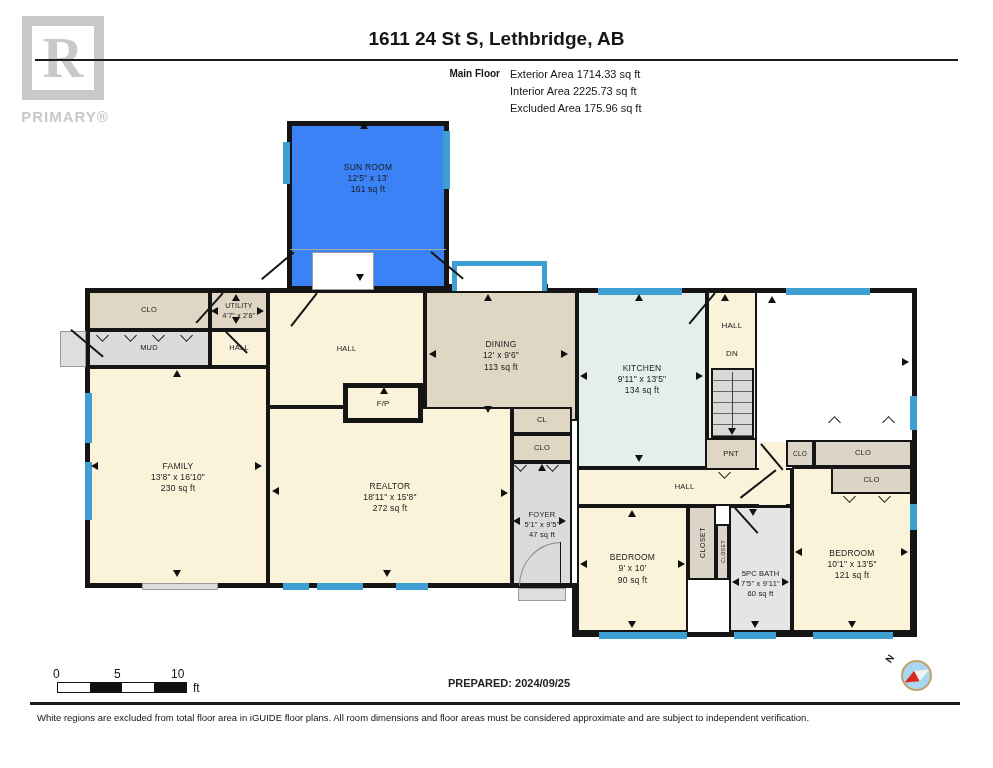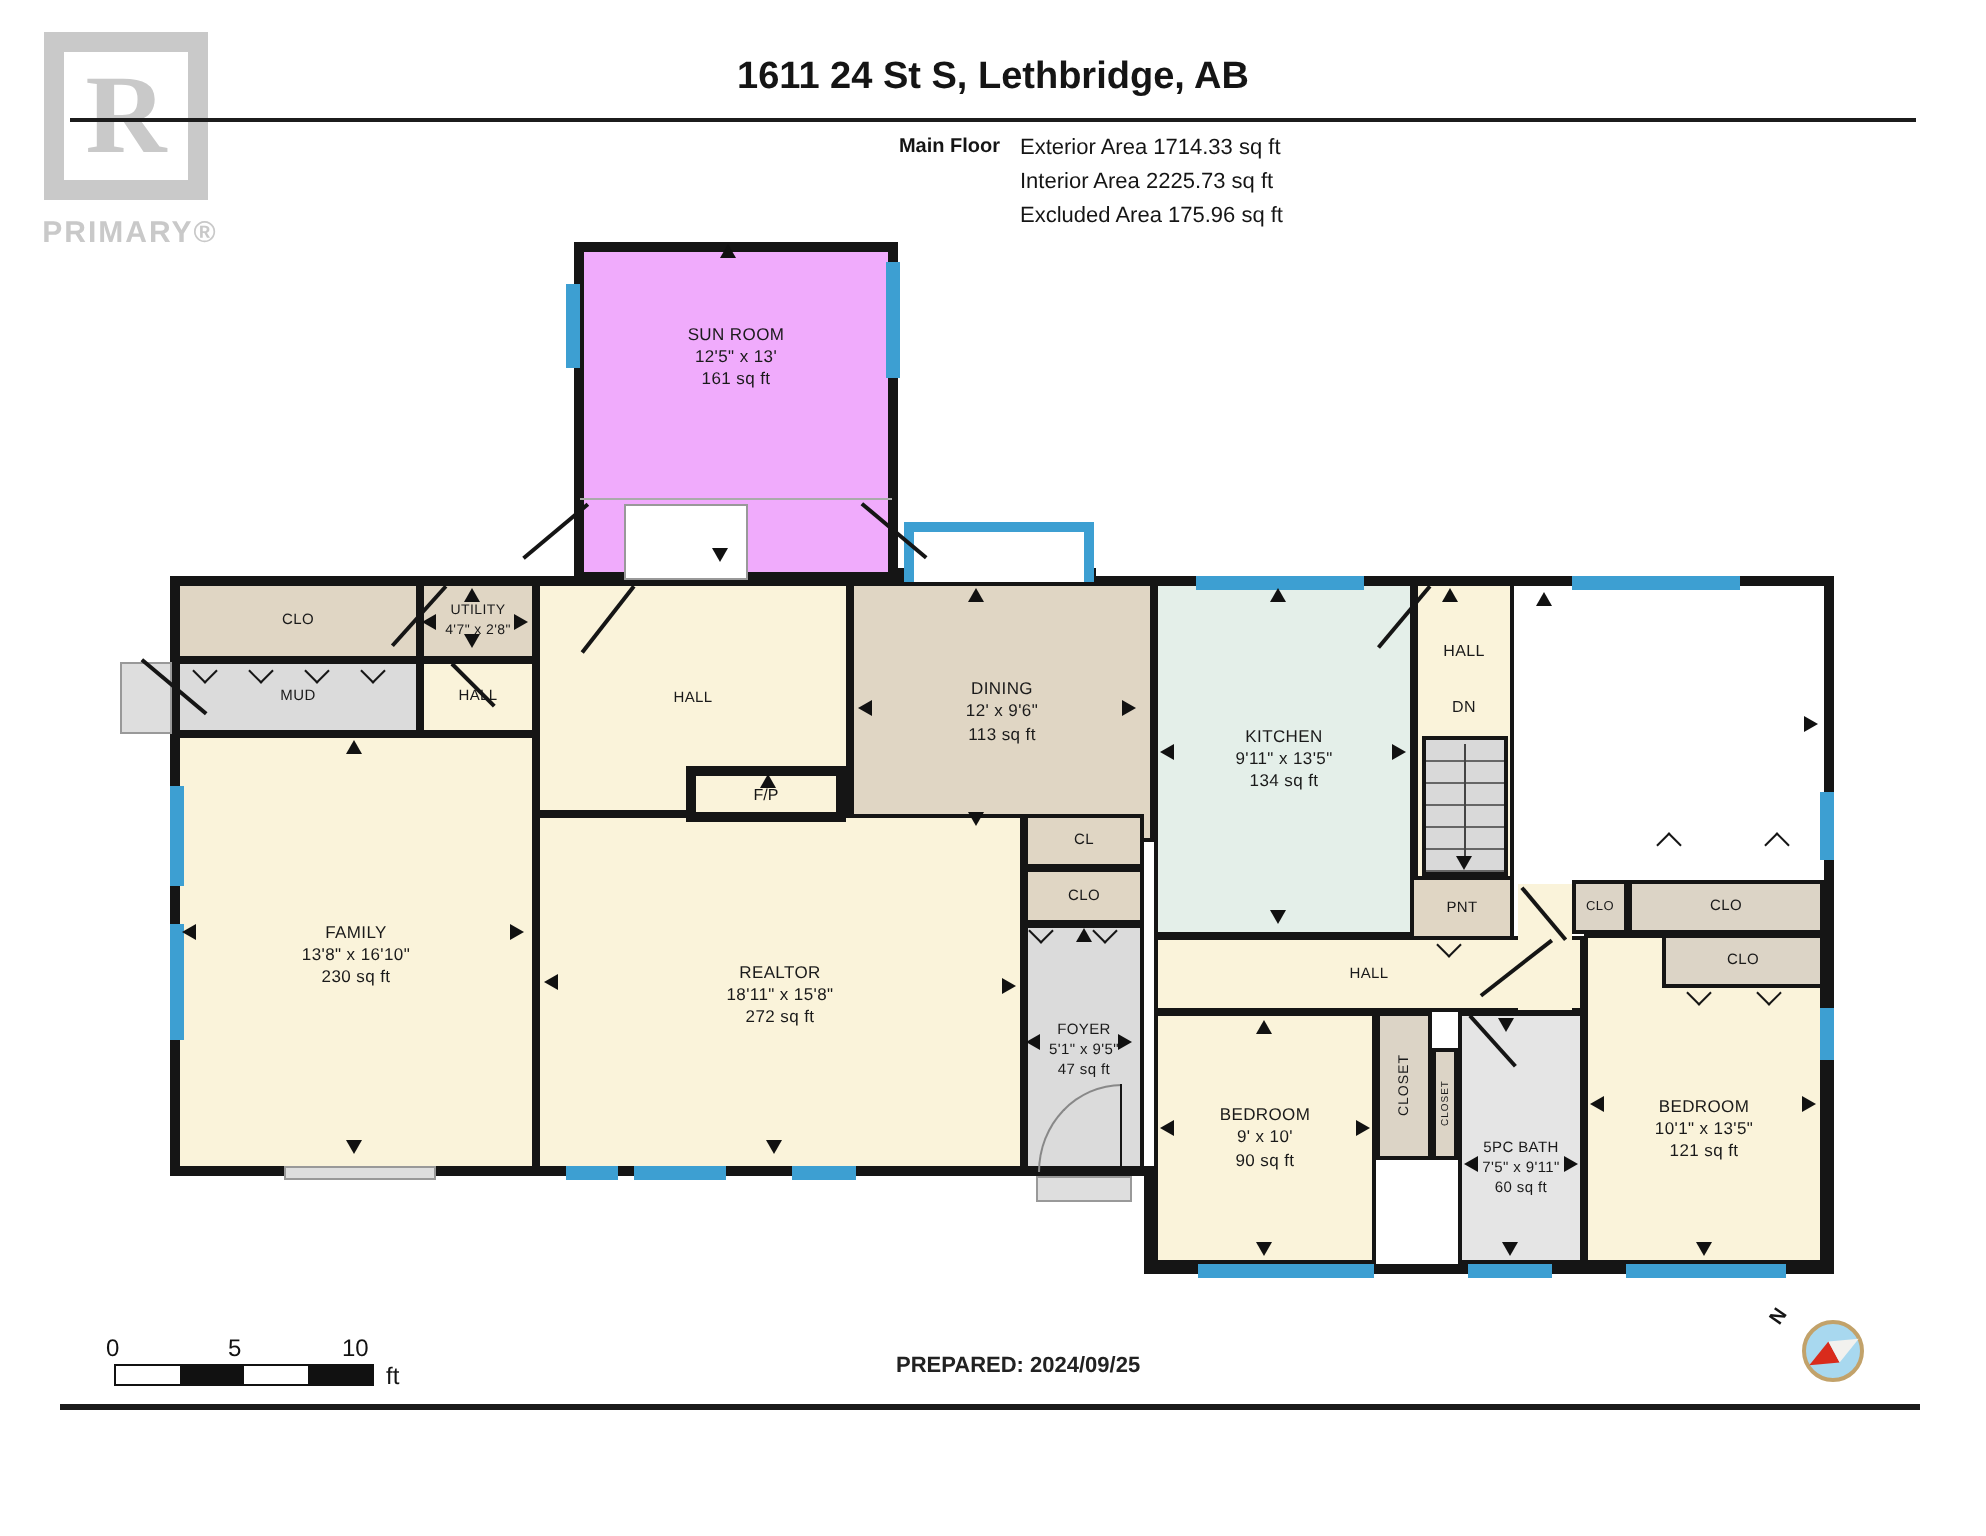--- a/index.html
+++ b/index.html
@@ -12,21 +12,21 @@
   .logo-sub{position:absolute;left:4px;top:108px;width:122px;text-align:center;font-size:15px;
             letter-spacing:1px;color:#c9c9c9;font-weight:bold;}
   .title{position:absolute;left:0;top:28px;width:100%;text-align:center;font-size:19px;font-weight:bold;}
   .title-rule{position:absolute;left:35px;top:59px;width:923px;height:2px;background:#1c1c1c;}
   .floor-label{position:absolute;left:375px;top:68px;width:125px;text-align:right;font-size:10px;font-weight:bold;}
   .area-line{position:absolute;left:510px;width:240px;font-size:11px;}
   
   .room{position:absolute;border:2px solid #151515;box-sizing:border-box;
         display:flex;align-items:center;justify-content:center;text-align:center;z-index:1;}
   .cream{background:#FAF3DA}.tan{background:#E0D6C4}.tan2{background:#DCD4C6}
-  .grayr{background:#DBDBDB}.mint{background:#E4EFE9}.bathb{background:#e5e5e5}.whiter{background:#f0abfc}
+  .grayr{background:#DBDBDB}.mint{background:#E4EFE9}.bathb{background:#e5e5e5}.whiter{background:#3b82f6}
   .noborder{border:none;z-index:3;}
   .rl{display:flex;flex-direction:column;align-items:center;font-size:8.5px;line-height:1.3;color:#1a1a1a;letter-spacing:.2px;}
   .sm{font-size:7.5px;letter-spacing:.2px;color:#1a1a1a;line-height:1.15;}
   .vert{writing-mode:vertical-rl;transform:rotate(180deg);font-size:7px;letter-spacing:.5px;color:#1a1a1a;}
   .vert.tiny{font-size:5px;}
   .sunroom{border-width:5px;z-index:1;}
   .sunroom .rl{margin-bottom:55px;}
   .fp{position:absolute;border:5px solid #151515;background:#FAF3DA;box-sizing:border-box;z-index:4;
       display:flex;align-items:center;justify-content:center;font-size:8px;}
   .bay{position:absolute;border:5px solid #3D9FD2;border-bottom:none;background:#fff;box-sizing:border-box;z-index:4;}
@@ -126,21 +126,21 @@
         <span>113 sq ft</span>
       </div>
     </div>
   <div class="room cream" style="left:268px;top:407px;width:244px;height:181px">
     <div class="rl">
       <span>REALTOR</span>
         <span>18'11" x 15'8"</span>
         <span>272 sq ft</span>
       </div>
     </div>
-  <div class="fp" style="left:343px;top:383px;width:80px;height:28px">
+  <div class="fp" style="left:343px;top:383px;width:80px;height:40px">
     <span>F/P</span>
     </div>
   <div class="room tan" style="left:512px;top:407px;width:60px;height:27px">
     <span class="sm">CL</span>
     </div>
   <div class="room tan" style="left:512px;top:434px;width:60px;height:28px">
     <span class="sm">CLO</span>
     </div>
   <div class="room grayr" style="left:512px;top:462px;width:60px;height:126px">
     <div class="rl" style="font-size:7.5px">
@@ -225,20 +225,21 @@
   <div class="scale-ft">ft</div>
   <div class="prepared">PREPARED: 2024/09/25</div>
   <div class="compass-n">N</div>
   <div class="compass-circle">
     <div class="needles">
       <div class="ndl-red"></div>
       <div class="ndl-white"></div>
     </div>
   </div>
   <div class="bottom-rule"></div>
+  <div class="disclaimer">White regions are excluded from total floor area in iGUIDE floor plans. All room dimensions and floor areas must be considered approximate and are subject to independent verification.</div>
 
 <div class="wall" style="left: 85px; top: 288px; width: 205px; height: 5px;"></div>
     <div class="wall" style="left: 446px; top: 288px; width: 135px; height: 5px;"></div>
     <div class="wall" style="left: 577px; top: 288px; width: 340px; height: 5px;"></div>
     <div class="wall" style="left: 912px; top: 288px; width: 5px; height: 349px;"></div>
     <div class="wall" style="left: 577px; top: 632px; width: 340px; height: 5px;"></div>
     <div class="wall" style="left: 85px; top: 583px; width: 492px; height: 5px;"></div>
     <div class="wall" style="left: 572px; top: 588px; width: 5px; height: 49px;"></div>
     <div class="wall" style="left: 85px; top: 288px; width: 5px; height: 300px;"></div>
     <div class="wall" style="left: 448px; top: 284px; width: 10px; height: 8px;"></div>

